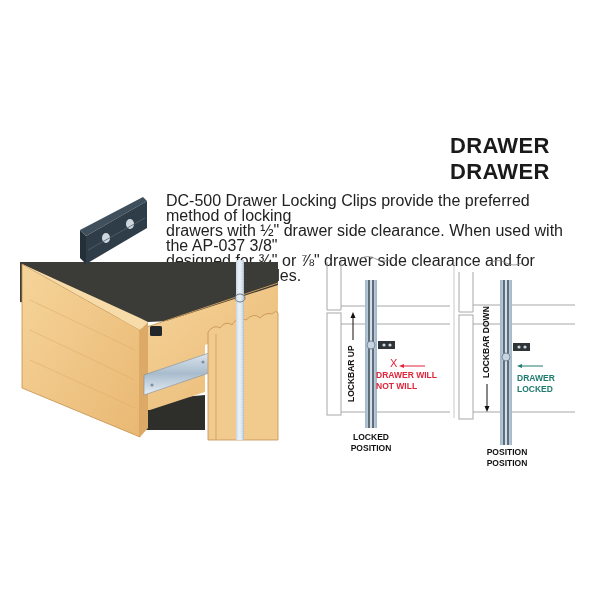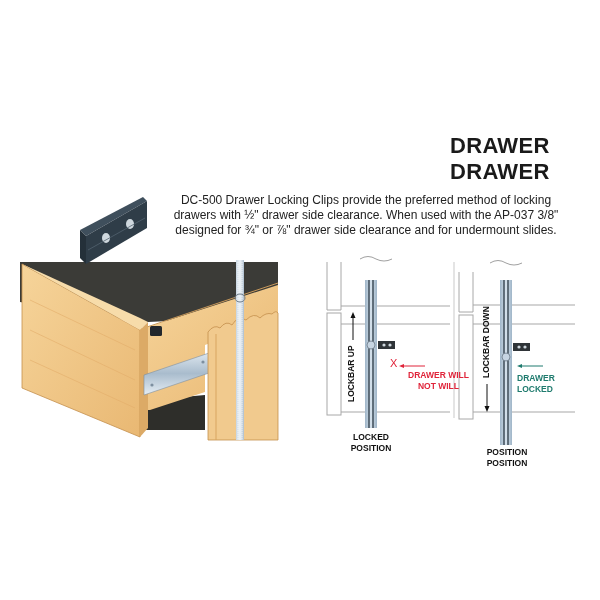--- a/index.html
+++ b/index.html
@@ -1,18 +1,18 @@
 <!DOCTYPE html>
 <html><head>
 <meta charset="utf-8">
 <style>
   html, body { margin: 0; padding: 0; background: #ffffff; }
   body { width: 600px; height: 600px; position: relative; overflow: hidden; font-family: "Liberation Sans", sans-serif; }
   .title { position: absolute; left: 450px; top: 133px; width: 140px; font-size: 22px; font-weight: bold; line-height: 26px; color: #1a1a1a; text-align: left; letter-spacing: 0.3px; }
-  .body-text { position: absolute; left: 166px; top: 193px; width: 400px; font-size: 12px; line-height: 15px; color: #222; text-align: center; }
+  .body-text { position: absolute; left: 166px; top: 193px; width: 400px; font-size: 16px; line-height: 15px; color: #222; }
   .illus { position: absolute; left: 0; top: 0; }
   .lbl { position: absolute; font-weight: bold; font-size: 8.5px; line-height: 11px; text-align: center; }
   .red { color: #e0243a; }
   .green { color: #1f7b6e; }
   .blk { color: #111; }
   .vert { position: absolute; font-weight: bold; font-size: 8.5px; color: #111; white-space: nowrap; transform-origin: left top; transform: rotate(-90deg); }
 </style>
 </head>
 <body>
 
@@ -138,21 +138,21 @@
     <circle cx="525" cy="347" r="1.6" fill="#cfd8de"></circle>
     <line x1="487" y1="384" x2="487" y2="408" stroke="#111" stroke-width="1"></line>
     <polygon points="484.5,406 487,412 489.5,406" fill="#111"></polygon>
     <line x1="522" y1="366" x2="543" y2="366" stroke="#1f7b6e" stroke-width="1"></line>
     <polygon points="522,364 517,366 522,368" fill="#1f7b6e"></polygon>
   </g>
 </svg>
 
 <div class="vert" style="left:346px; top:402px;">LOCKBAR UP</div>
 <div class="lbl red" style="left:390px; top:358px; font-size:11px; font-weight:normal;">X</div>
-<div class="lbl red" style="left:408px; top:370px; text-align:center;">
+<div class="lbl red" style="left:376px; top:370px; text-align:left;">
   <div>DRAWER WILL</div>
   <div>NOT WILL</div>
 </div>
 <div class="lbl blk" style="left:343px; top:432px; width:56px;">
   <div>LOCKED</div>
   <div>POSITION</div>
 </div>
 
 <div class="vert" style="left:481px; top:378px;">LOCKBAR DOWN</div>
 <div class="lbl green" style="left:517px; top:373px; text-align:left;">

